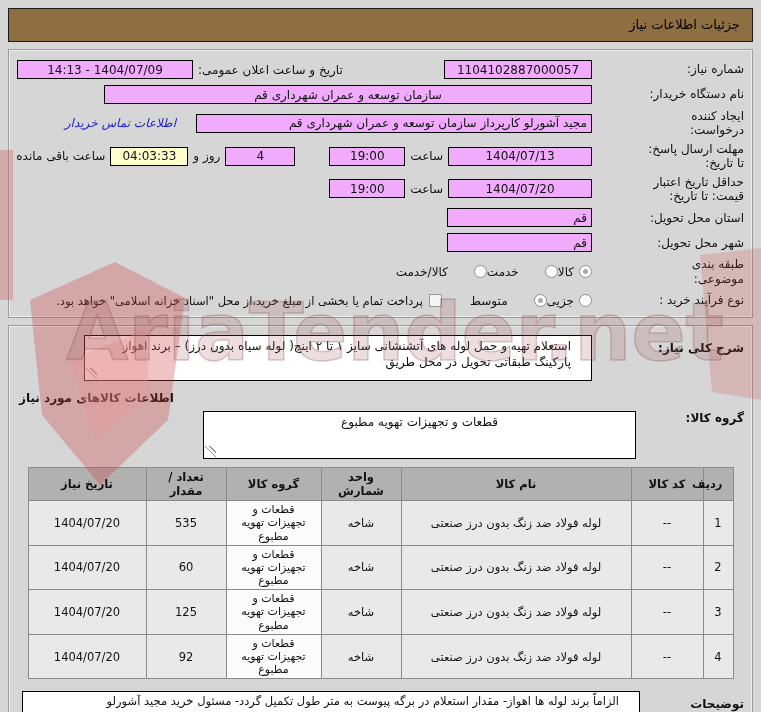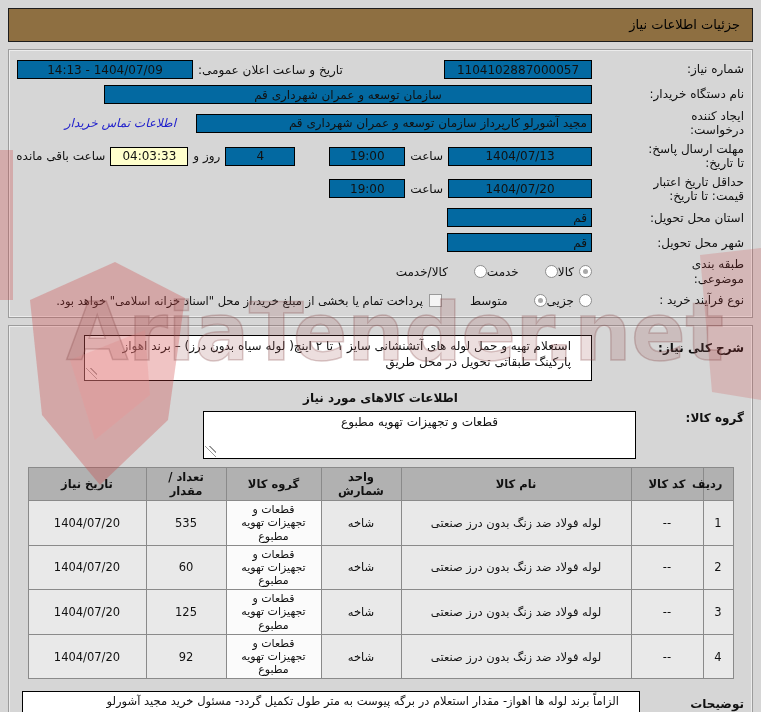--- a/index.html
+++ b/index.html
@@ -16,21 +16,21 @@
   }
   .panel {
     margin:7px 8px 0; border:1px solid #9c9c9c;
     box-shadow:0 0 0 1px rgba(255,255,255,.55) inset;
     padding:9px 8px 6px;
   }
   .row { display:flex; align-items:center; margin-bottom:4px; min-height:21px; }
   .lbl { width:128px; flex:none; text-align:right; line-height:1.2; padding-left:24px;margin-left:24px; }
   .lbl.bold { font-weight:bold; }
   .box {
-    background:#0369a1; border:1px solid #000; height:19px;
+    background:#f0abfc; border:1px solid #000; height:19px;
     display:flex; align-items:center; justify-content:center;
     padding:0 4px; font-size:12px; flex:none;
   }
   .box.rt { justify-content:flex-start; }
   .box.yellow { background:#ffffcc; }
   .mini { margin:0 5px; flex:none; }
   .link { color:#2222cc; cursor:pointer; margin-right:20px;font-style:italic; }
   .spacer { flex:1; }
   .radio {
     width:13px; height:13px; border:1px solid #8e8e8e; border-radius:50%;
@@ -46,21 +46,21 @@
   .optlbl { margin-left:26px; }
   .tarea {
     position:relative; background:#fff; border:1px solid #000;
     padding:2px 20px; text-align:right; line-height:1.35; overflow:hidden;
   }
   .grip { position:absolute; left:1px; bottom:1px; width:11px; height:11px;
     background:
       linear-gradient(45deg, transparent 46%, #9a9a9a 46%, #9a9a9a 54%, transparent 54%) ,
       linear-gradient(45deg, transparent 66%, #9a9a9a 66%, #9a9a9a 74%, transparent 74%);
   }
-  .sectitle { font-weight:bold; text-align:center; margin:10px 2px 6px; }
+  .sectitle { font-weight:bold; text-align:left; margin:10px 2px 6px; }
   table.goods { border-collapse:collapse; width:705px; margin:8px auto 0; table-layout:fixed; }
   table.goods th, table.goods td {
     border:1px solid #8a8a8a; font-size:11.5px; text-align:center; padding:2px 10px;
   }
   table.goods th { background:#b1b1b1; font-weight:bold; height:30px; }
   table.goods td { background:#e9e9e9; height:34px; }
   table.goods td:nth-child(5) { background:#fbfbfb; font-size:11px; line-height:1.2; }
   .wm { position:absolute; inset:0; pointer-events:none; z-index:6; }
 </style>
 </head>

